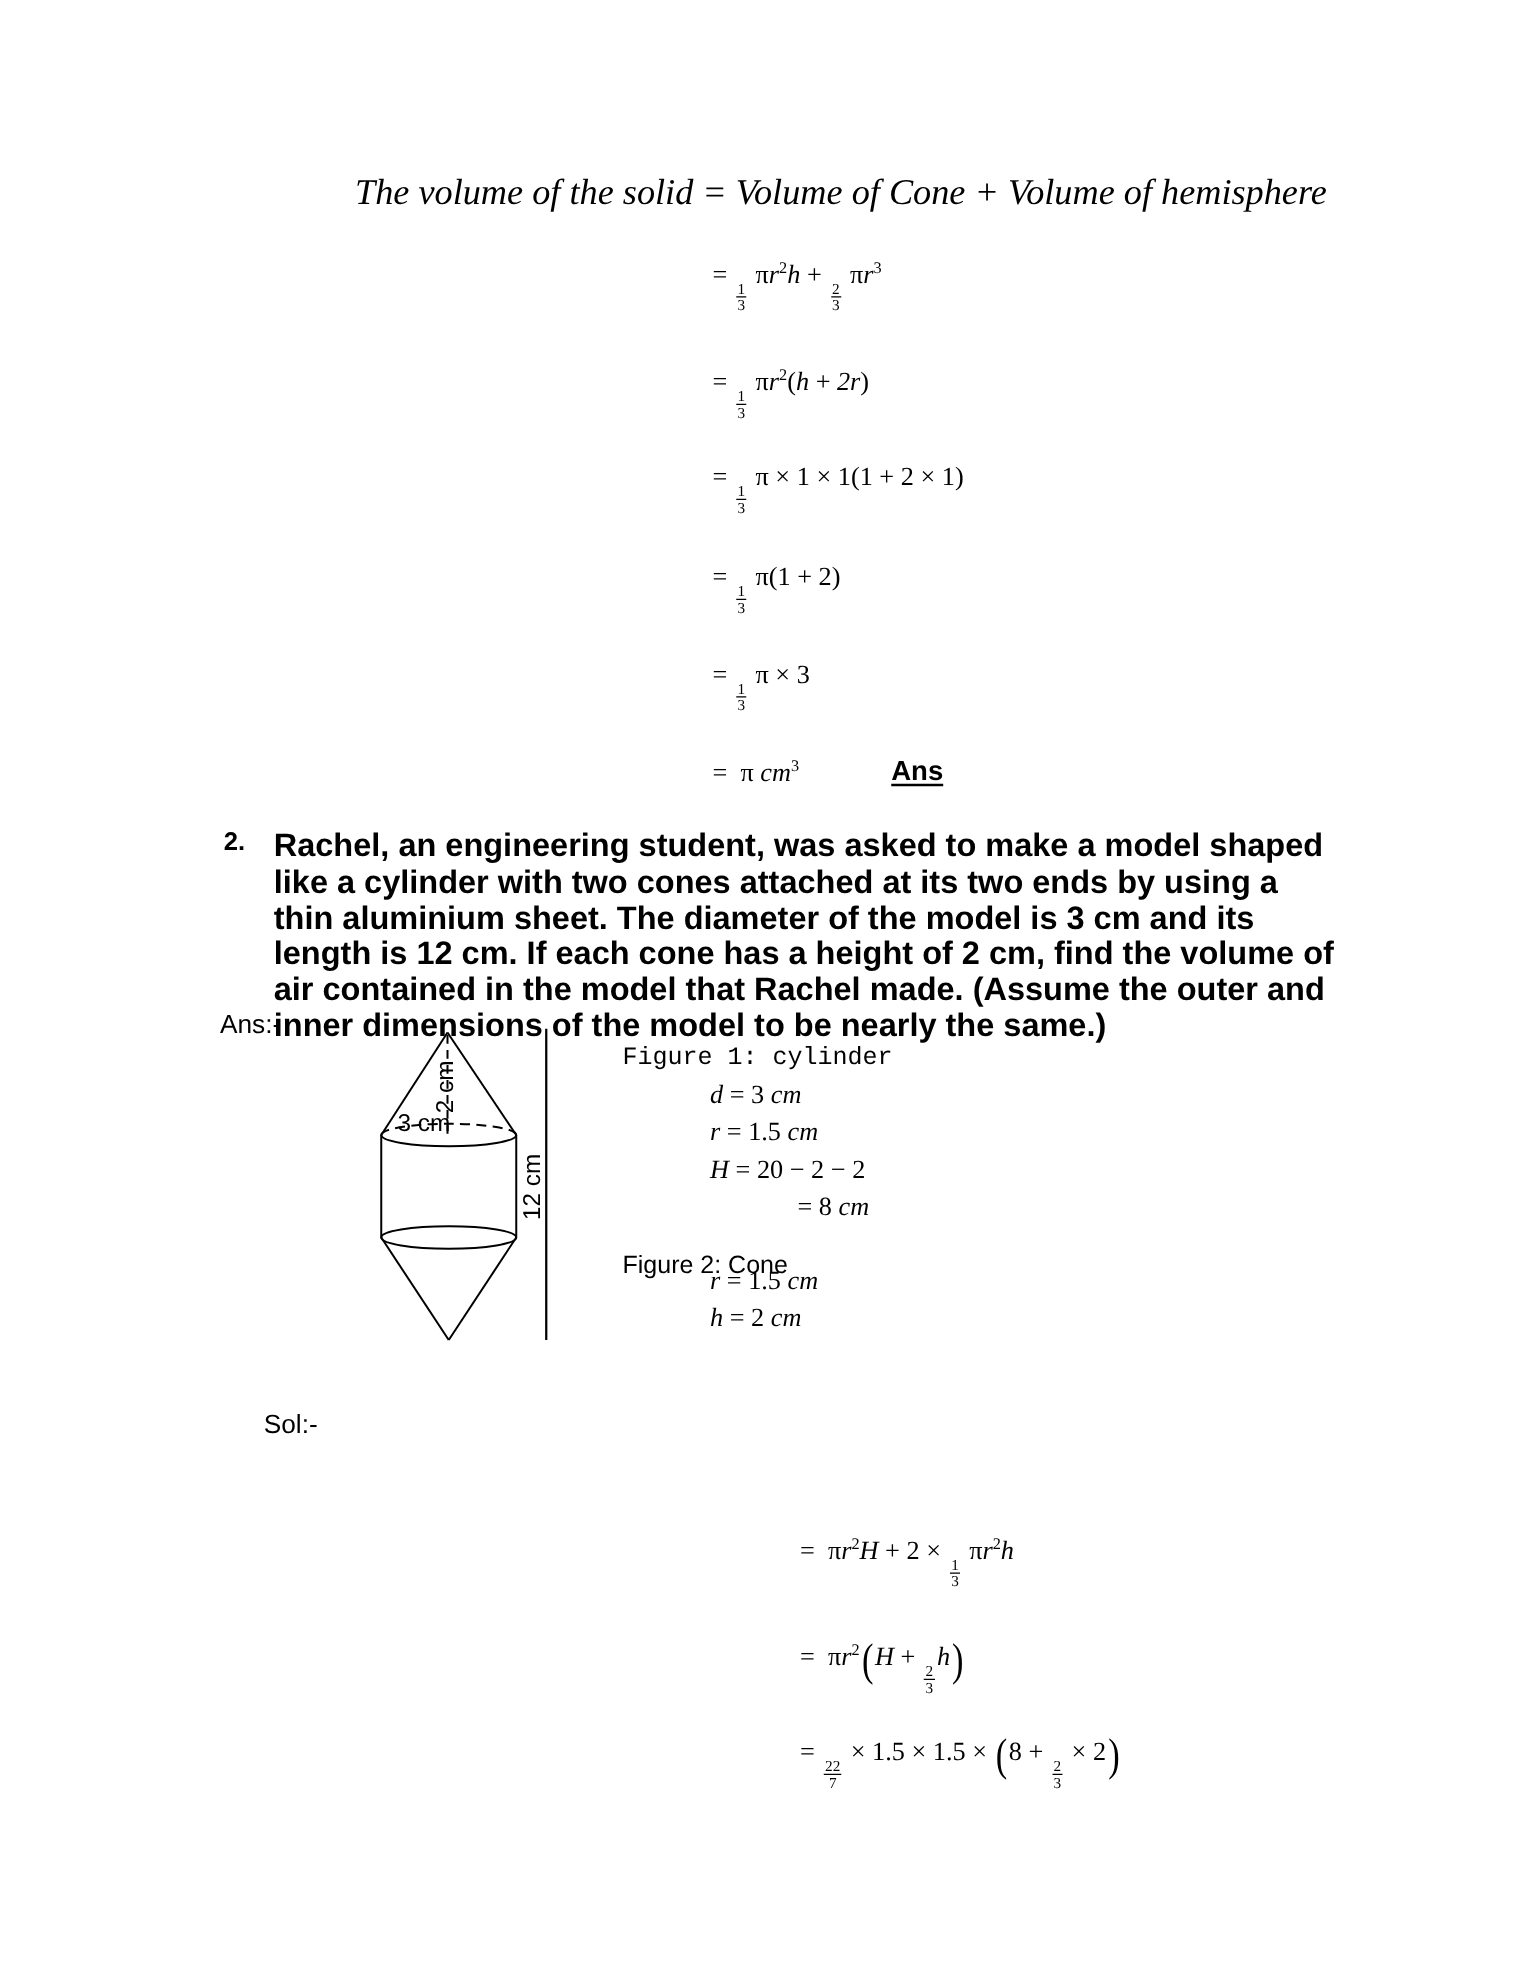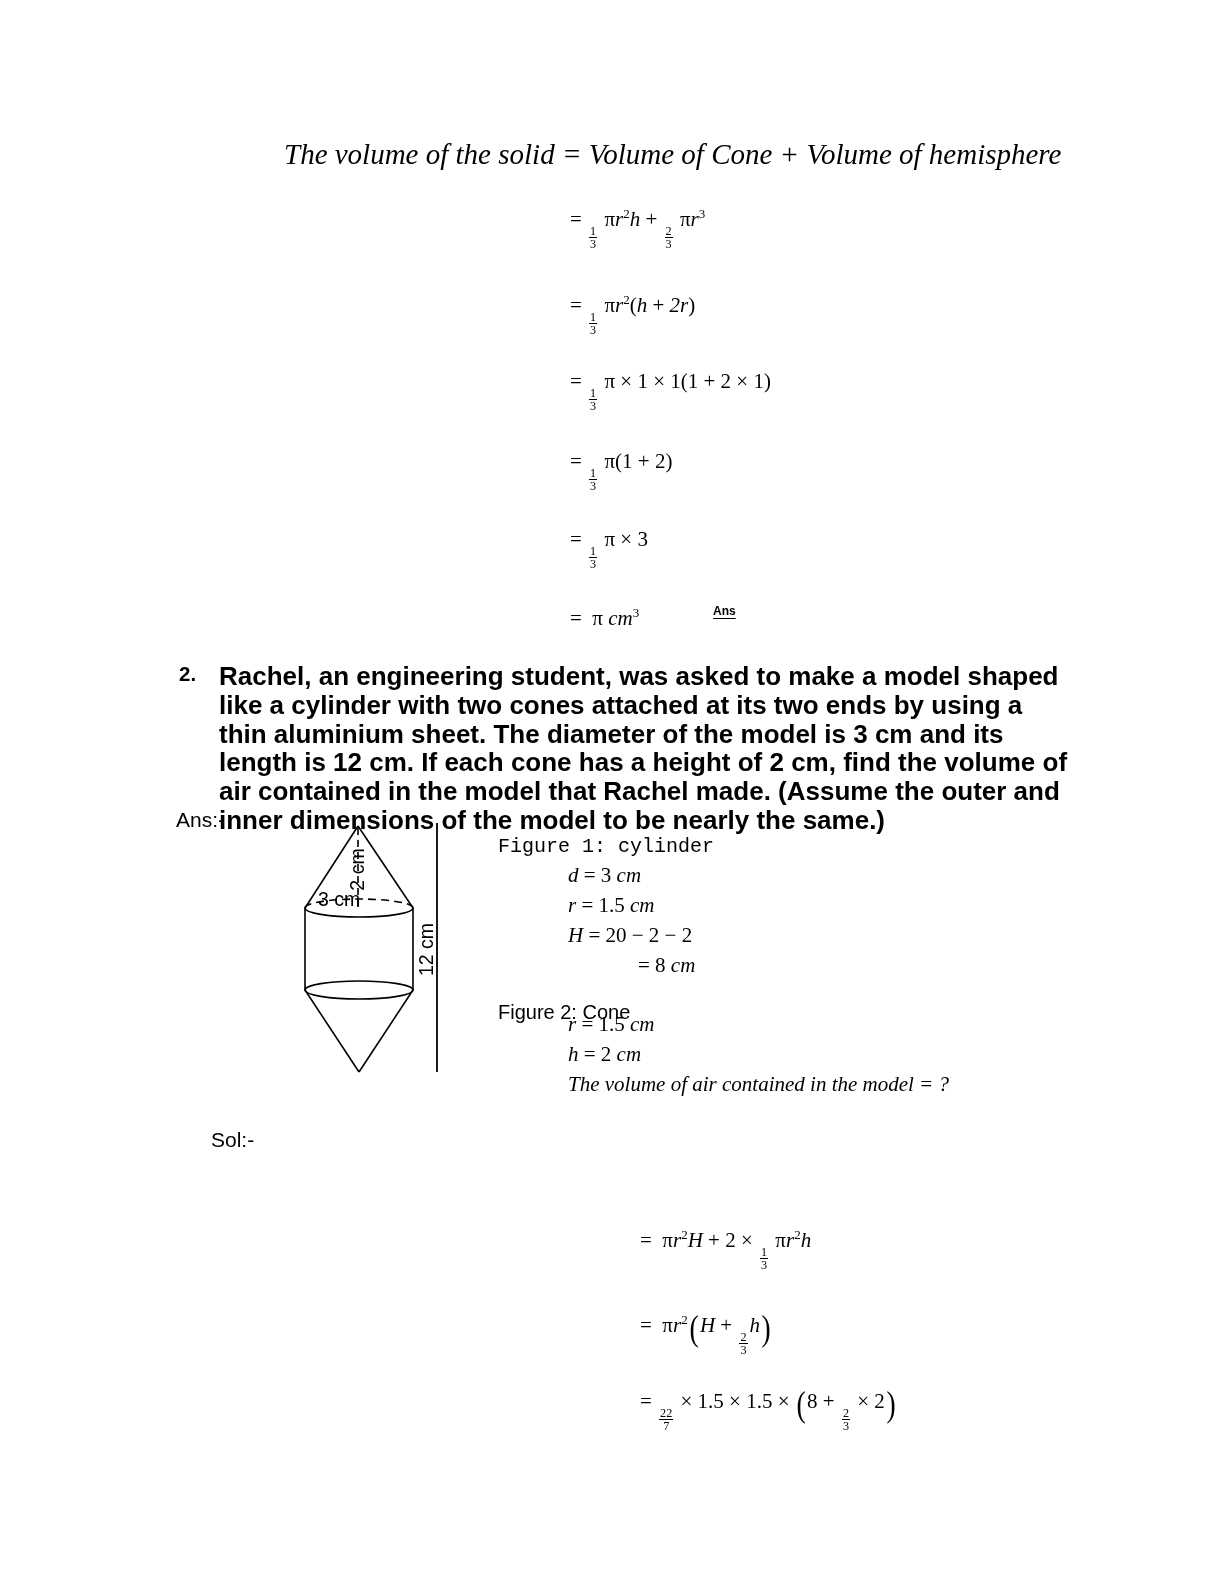--- a/index.html
+++ b/index.html
@@ -59,21 +59,21 @@
     font-size:26px;
     line-height:28.8px;
     width:856px;
   }
 
   .plainlabel { position:absolute; font-size:21px; }
 
   .answord {
     position:absolute;
     font-weight:bold;
-    font-size:12px;
+    font-size:22px;
     text-decoration:underline;
     text-underline-offset:3px;
   }
 
   .figlabel { position:absolute; font-size:20px; }
 
   
   #diagram { position:absolute; left:280px; top:810px; width:180px; height:275px; }
   .vlabel {
     position:absolute;
@@ -239,21 +239,20 @@
     <span>cm</span>
   </div>
 
   <div class="abs math" style="left:568px; top:1044px;">
     <span>h</span>
     <span class="up">=</span>
     <span class="up">2</span>
     <span>cm</span>
   </div>
 
-  <div class="abs math" style="left:568px; top:1074px;">The volume of air contained in the model  =  ?</div>
 
   <div class="plainlabel" style="left:211px; top:1128px;">Sol:-</div>
 
 
   <div class="abs math" style="left:640px; top:1228px;text-align:right;">
     <span class="up">=</span>
     &nbsp;<span class="up">π</span><span>r</span><sup class="expn">2</sup><span>H</span>
     <span class="up">+</span>
     <span class="up">2</span>
     <span class="up">×</span>

